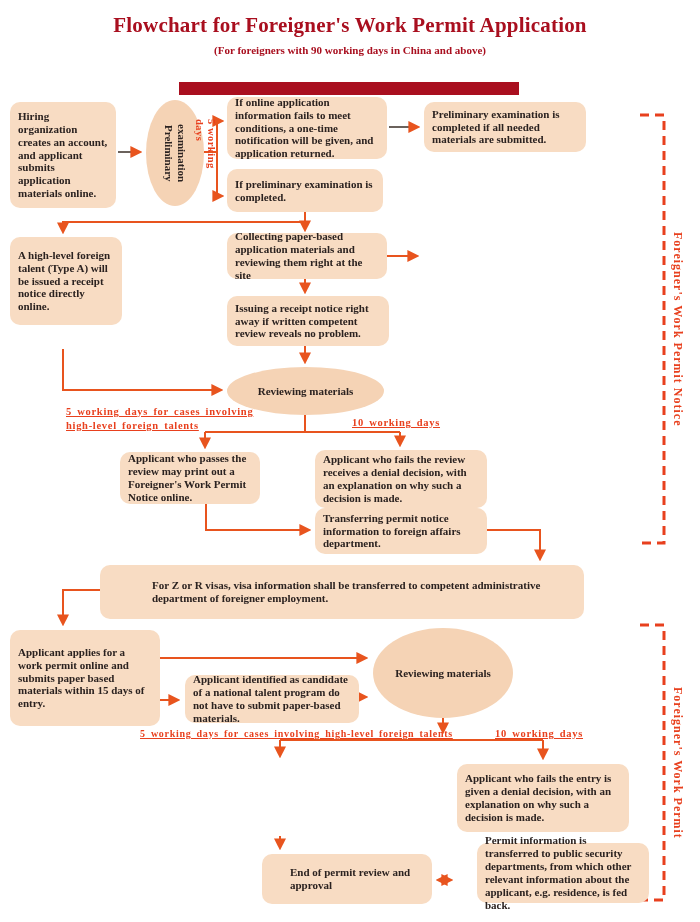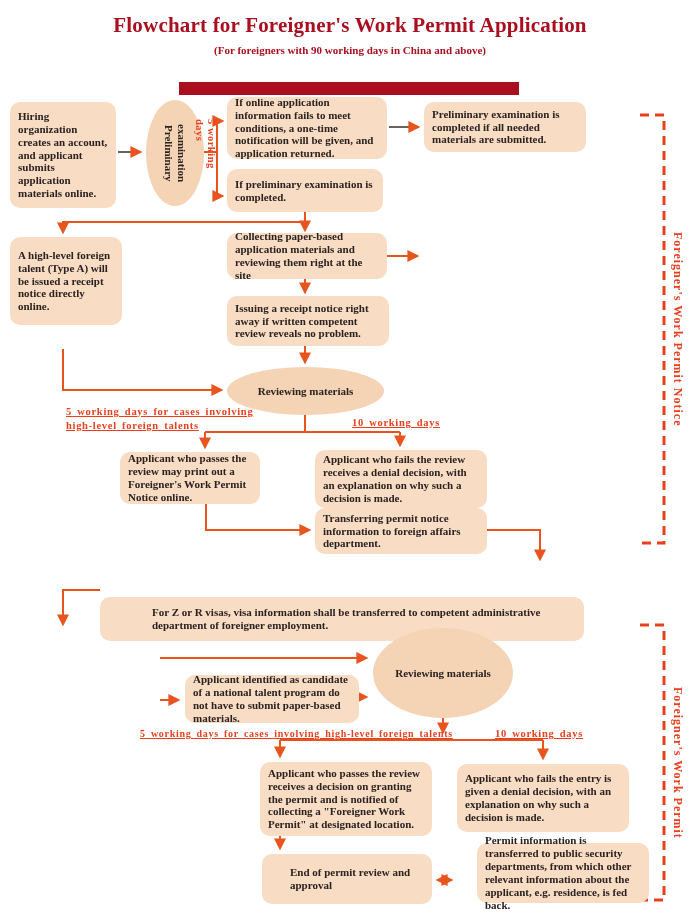--- a/index.html
+++ b/index.html
@@ -170,40 +170,40 @@
   <div class="box" style="left:120px;top:452px;width:140px;height:52px">
     <span>Applicant who passes the review may print out a Foreigner's Work Permit Notice online.</span>
   </div>
   <div class="box" style="left:315px;top:450px;width:172px;height:58px">
     <span>Applicant who fails the review receives a denial decision, with an explanation on why such a decision is made.</span>
   </div>
   <div class="box" style="left:315px;top:508px;width:172px;height:46px">
     <span>Transferring permit notice information to foreign affairs department.</span>
   </div>
 
-  <div class="box pad-wide" style="left:100px;top:597px;width:484px;height:44px">
+  <div class="box pad-wide" style="left:100px;top:565px;width:484px;height:54px">
     <span>For Z or R visas, visa information shall be transferred to competent administrative department of foreigner employment.</span>
   </div>
 
+  <div class="box" style="left:10px;top:630px;width:150px;height:96px">
+    <span>Applicant applies for a work permit online and submits paper based materials within 15 days of entry.</span>
+  </div>
   <div class="box" style="left:185px;top:675px;width:174px;height:48px">
     <span>Applicant identified as candidate of a national talent program do not have to submit paper-based materials.</span>
   </div>
   <div class="oval" style="left:373px;top:628px;width:140px;height:90px">
     <span>Reviewing materials</span>
   </div>
   <div class="rlabel nowrap" style="left:140px;top:727px">
     <span>5 working days for cases involving high-level foreign talents</span>
   </div>
   <div class="rlabel nowrap" style="left:495px;top:727px;font-size:10.5px">
     <span>10 working days</span>
   </div>
 
-  <div class="box" style="left:260px;top:762px;width:172px;height:74px">
-    <span>Applicant who passes the review receives a decision on granting the permit and is notified of collecting a "Foreigner Work Permit" at designated location.</span>
-  </div>
   <div class="box" style="left:457px;top:764px;width:172px;height:68px">
     <span>Applicant who fails the entry is given a denial decision, with an explanation on why such a decision is made.</span>
   </div>
 
   <div class="box pad-end" style="left:262px;top:854px;width:170px;height:50px">
     <span>End of permit review and approval</span>
   </div>
   <div class="box" style="left:477px;top:843px;width:172px;height:60px">
     <span>Permit information is transferred to public security departments, from which other relevant information about the applicant, e.g. residence, is fed back.</span>
   </div>

